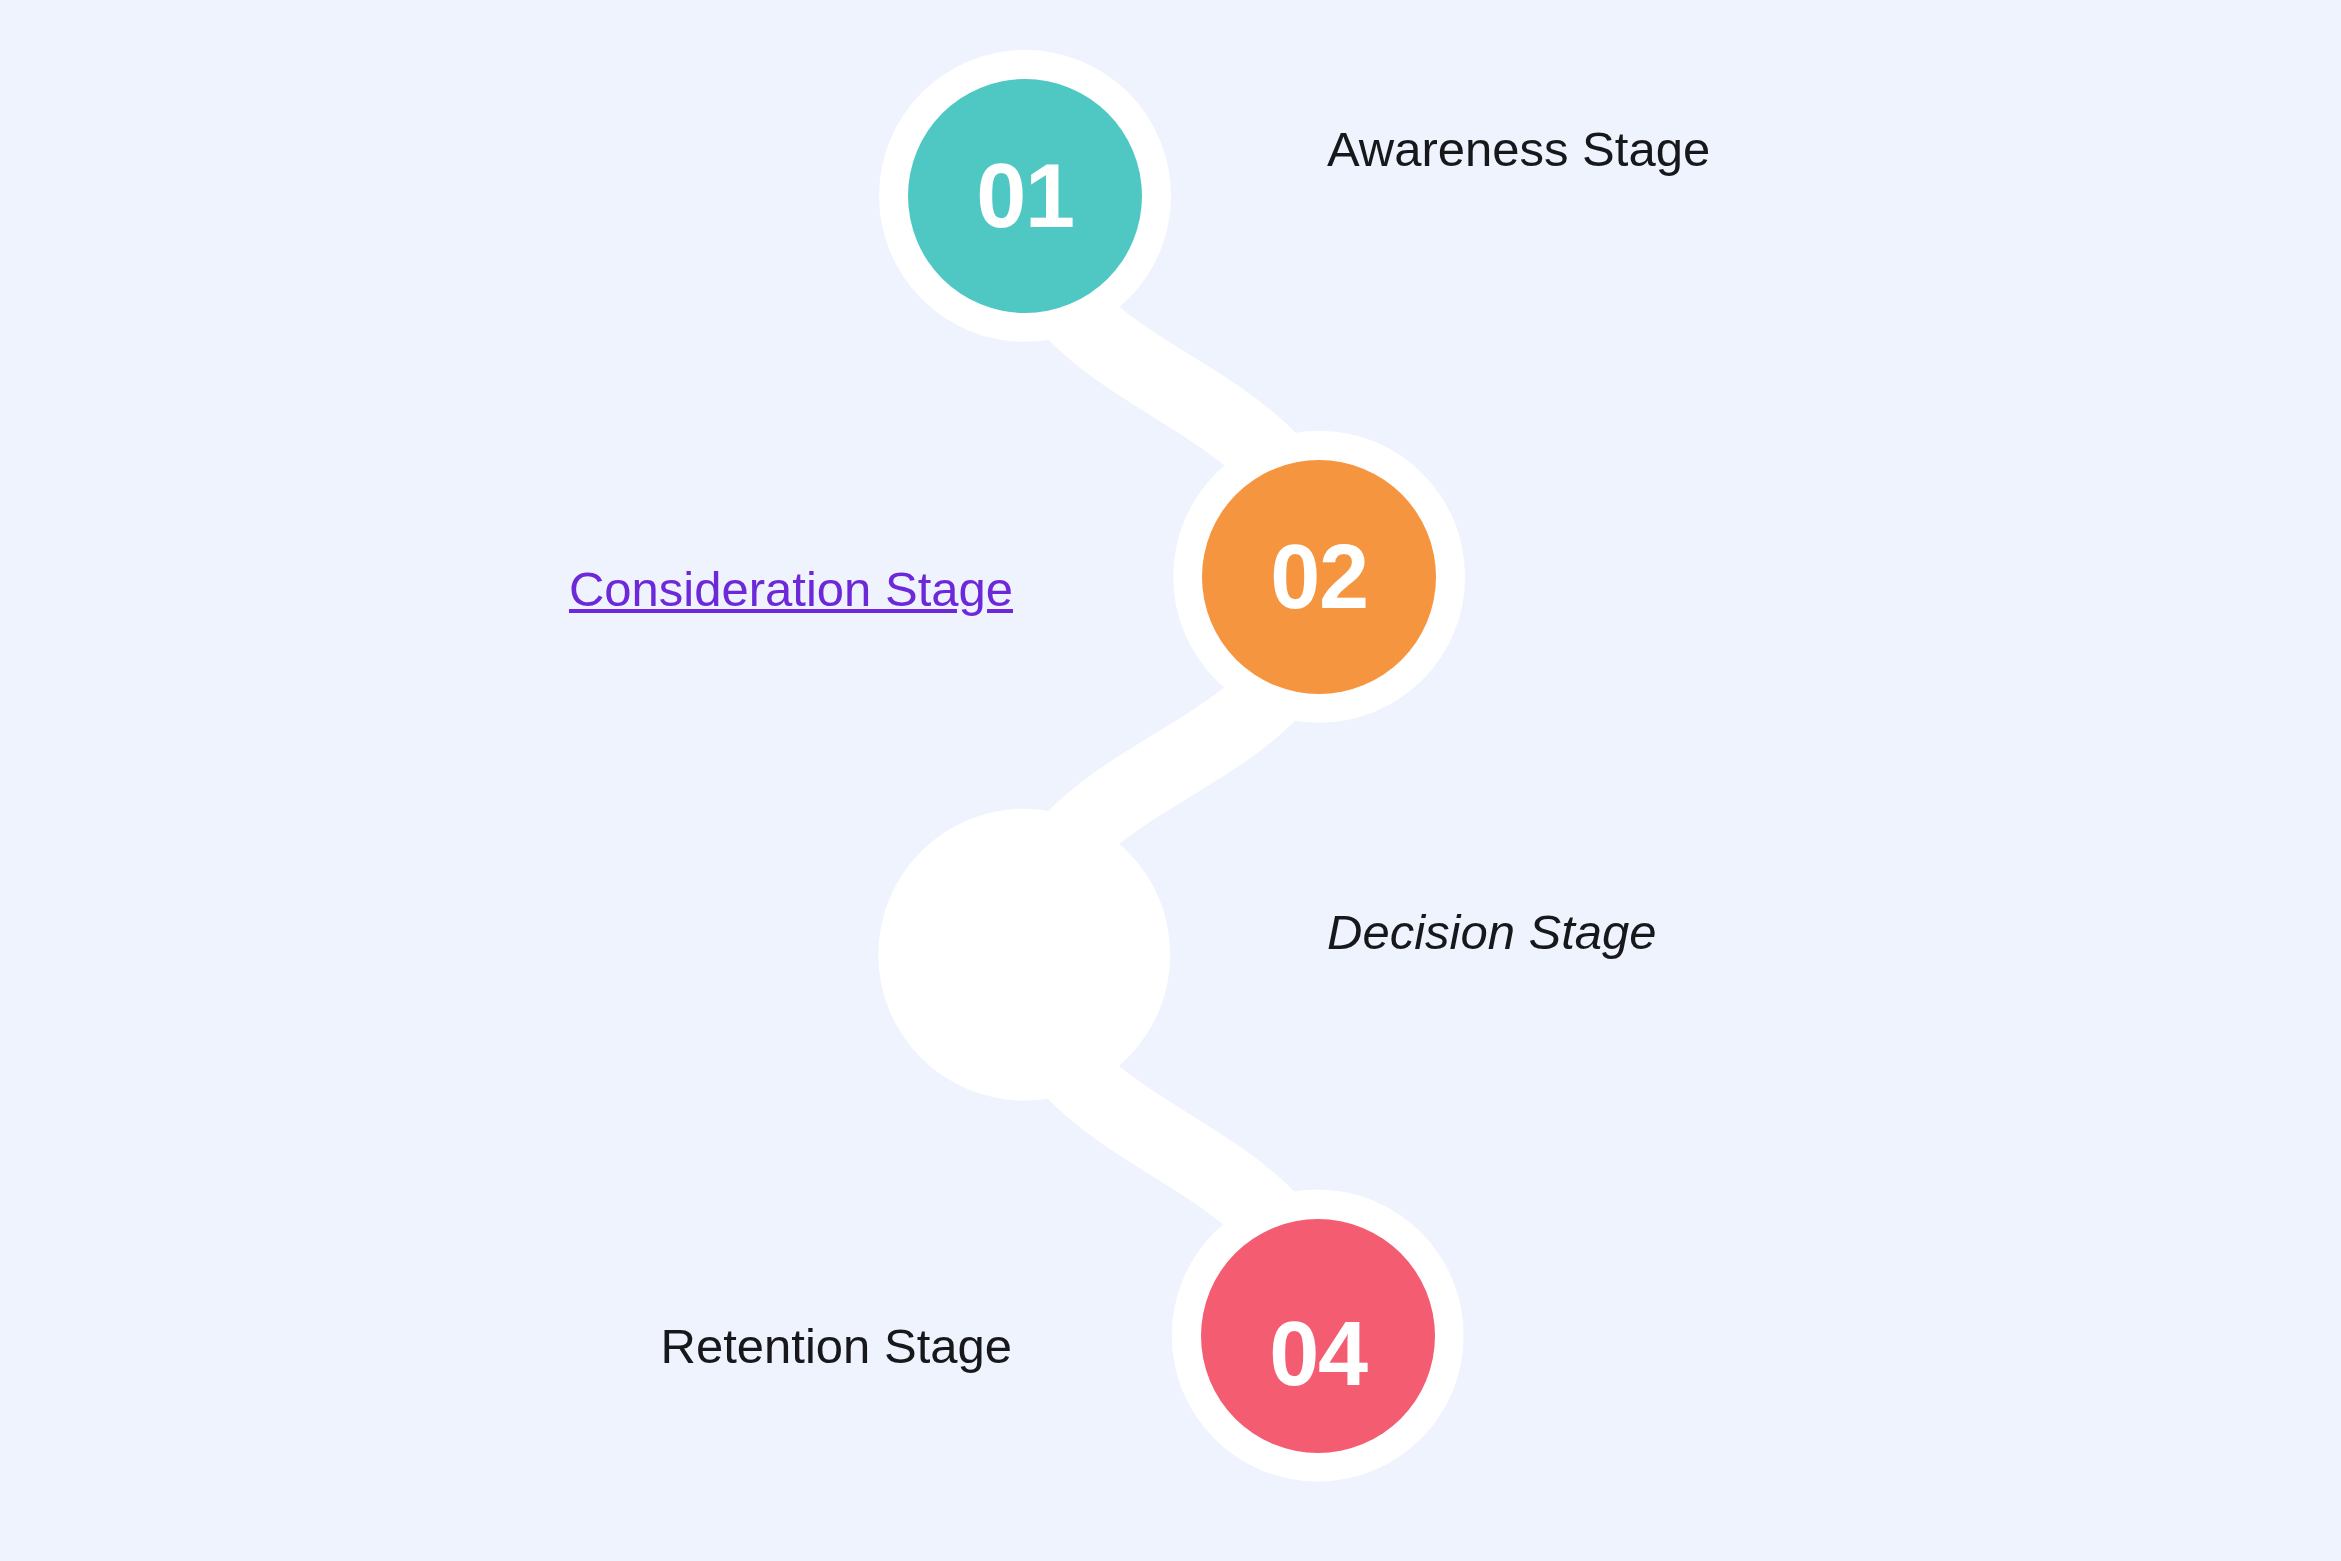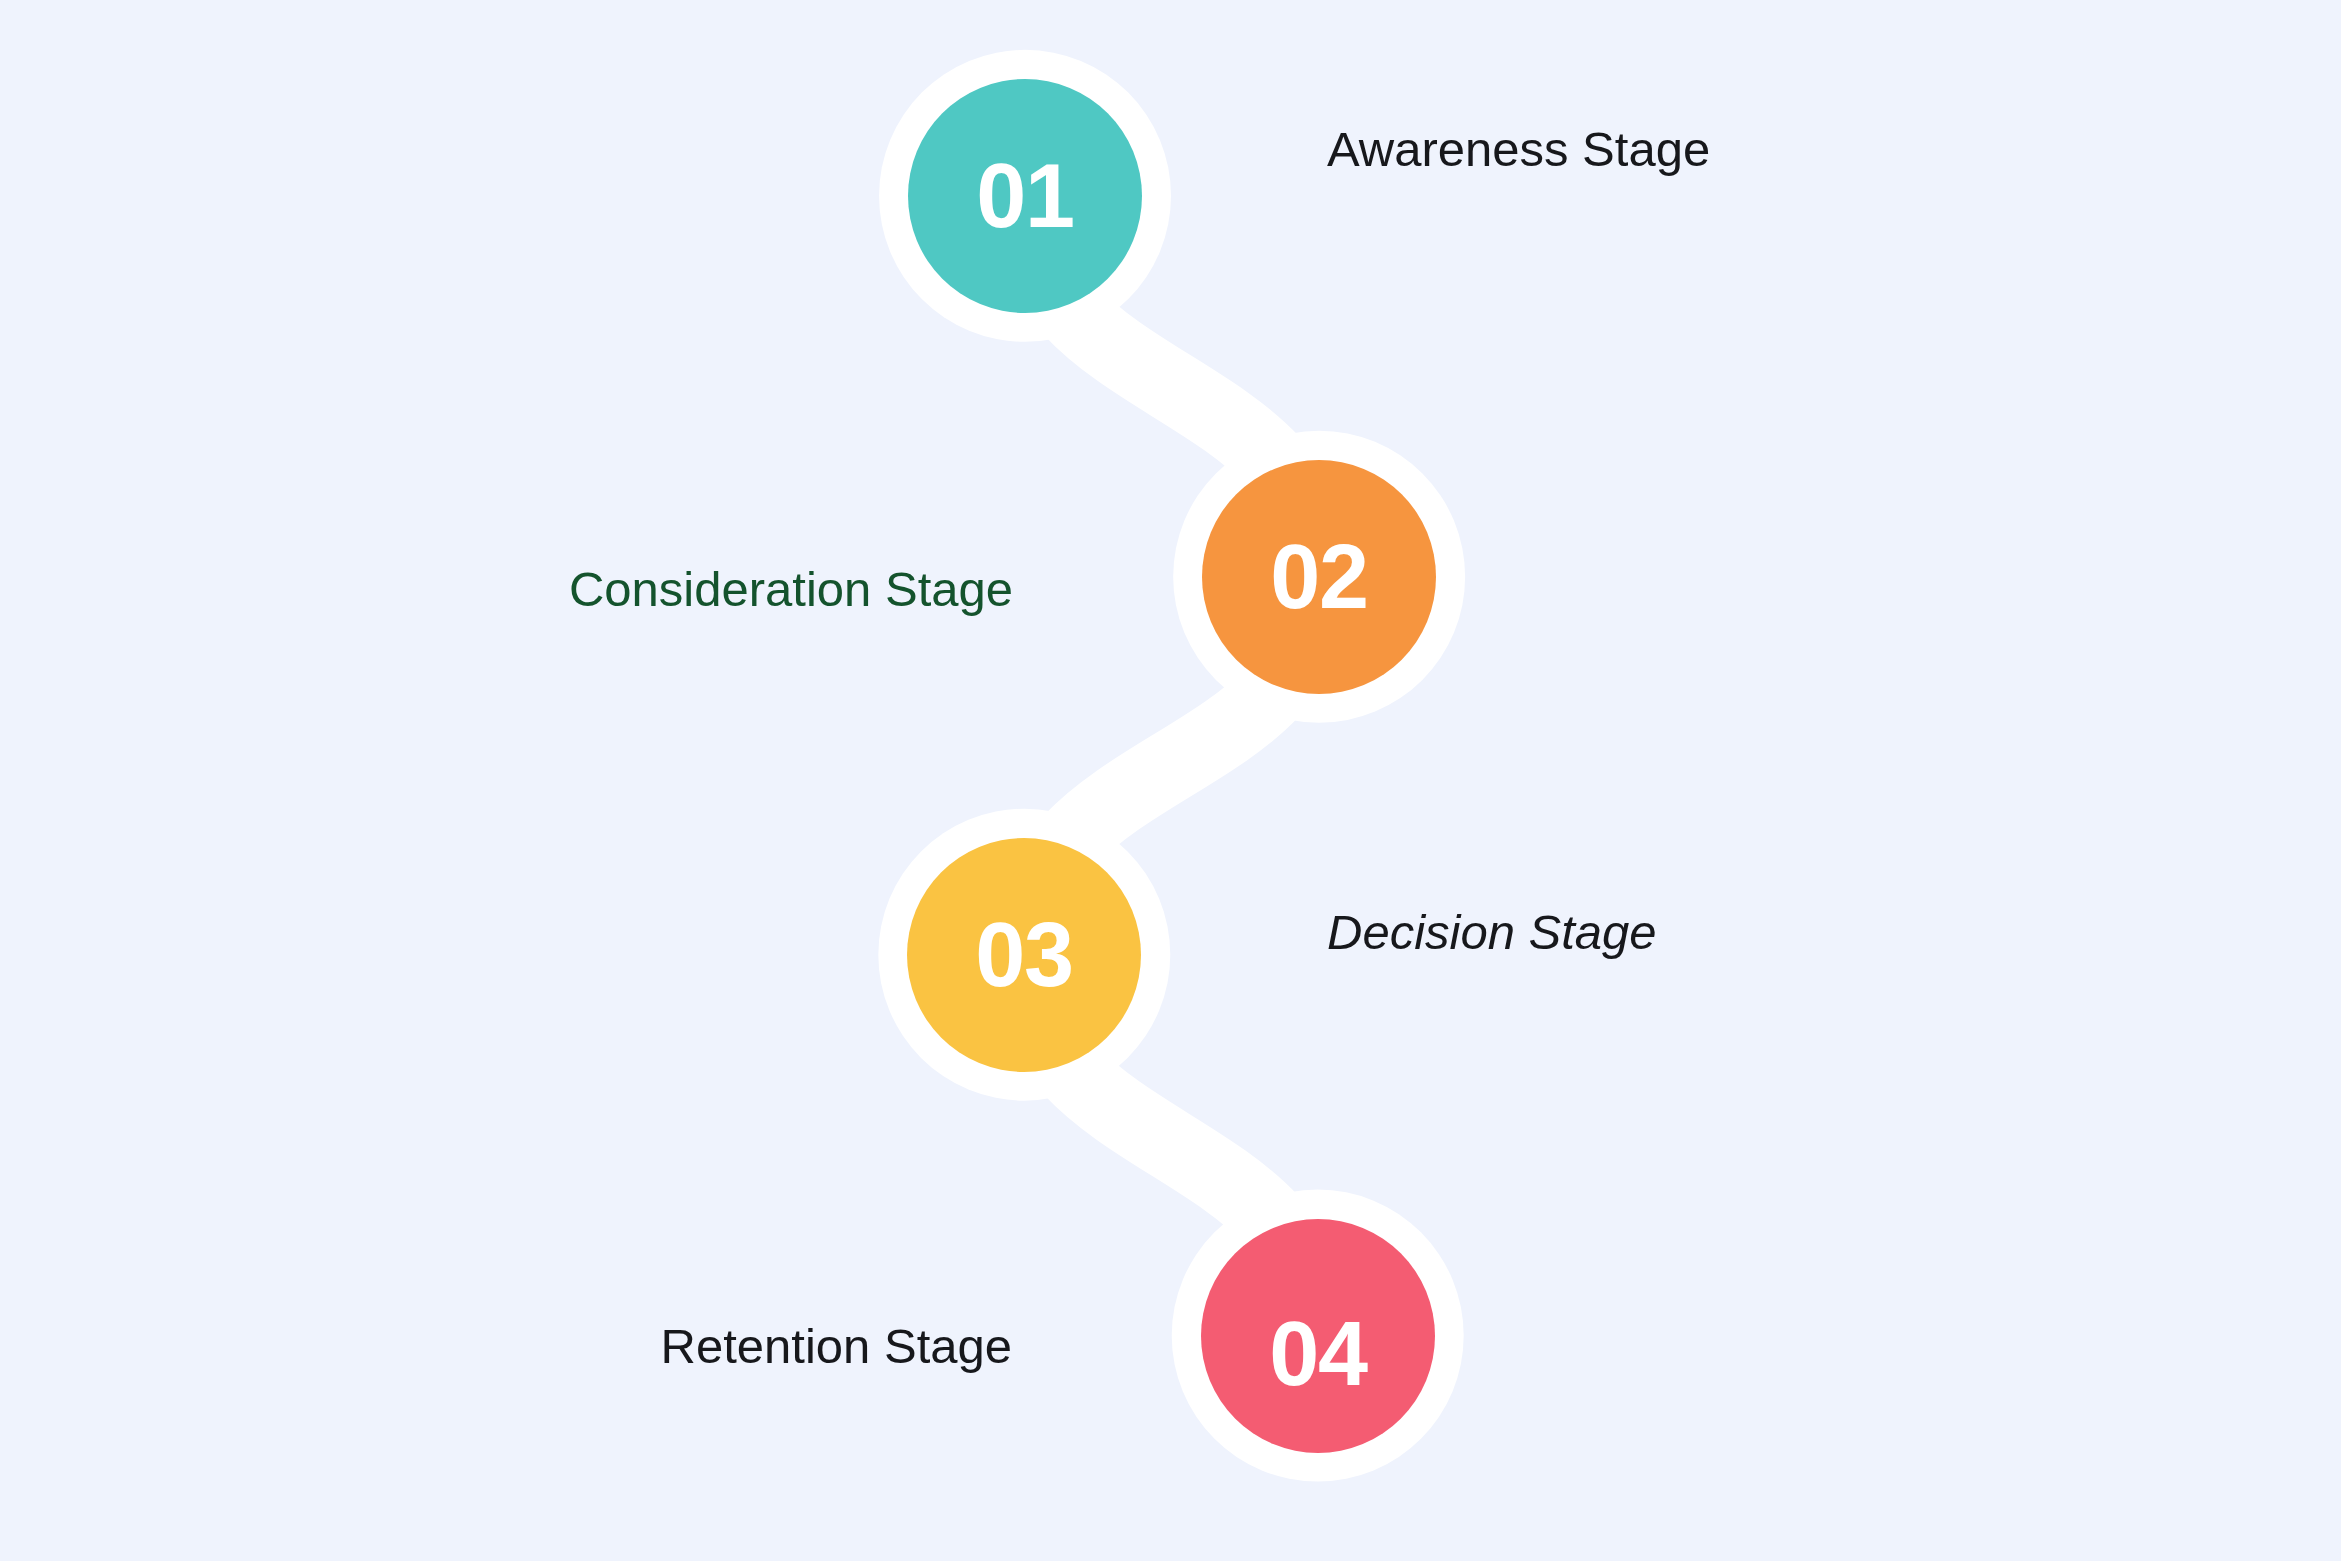--- a/index.html
+++ b/index.html
@@ -71,26 +71,23 @@
     <circle cx="1417" cy="1321" r="202" fill="#FFFFFF"></circle>
     <circle cx="1823" cy="1848" r="202" fill="#FFFFFF"></circle>
   </svg>
 
   <div class="stage-circle pos-circle-1" style="background-color: rgb(79, 200, 195);">
     <span class="stage-number" style="color: rgb(255, 255, 255);">01</span>
   </div>
   <div class="stage-circle pos-circle-2" style="background-color: rgb(246, 149, 63);">
     <span class="stage-number" style="color: rgb(255, 255, 255);">02</span>
   </div>
-  <div class="stage-circle pos-circle-3" style="background-color: rgb(250, 195, 66);">
-    <span class="stage-number" style="color: rgb(255, 255, 255);">03</span>
-  </div>
   <div class="stage-circle pos-circle-4" style="background-color: rgb(244, 92, 114);">
     <span class="stage-number" style="color: rgb(255, 255, 255); margin-top: 35px;">04</span>
   </div>
 
   <div class="stage-label pos-label-1" style="color: rgb(23, 24, 28);">Awareness Stage</div>
-  <div class="stage-label align-right pos-label-2" style="color: #14532d;">Consideration Stage</div>
+  <div class="stage-label align-right pos-label-2" style="color: #6d28d9; text-decoration: underline;">Consideration Stage</div>
   <div class="stage-label pos-label-3" style="color: rgb(23, 24, 28); font-style: italic;">Decision Stage</div>
   <div class="stage-label align-right pos-label-4" style="color: rgb(23, 24, 28);">Retention Stage</div>
 
 </div>
 
 
 </body></html>

